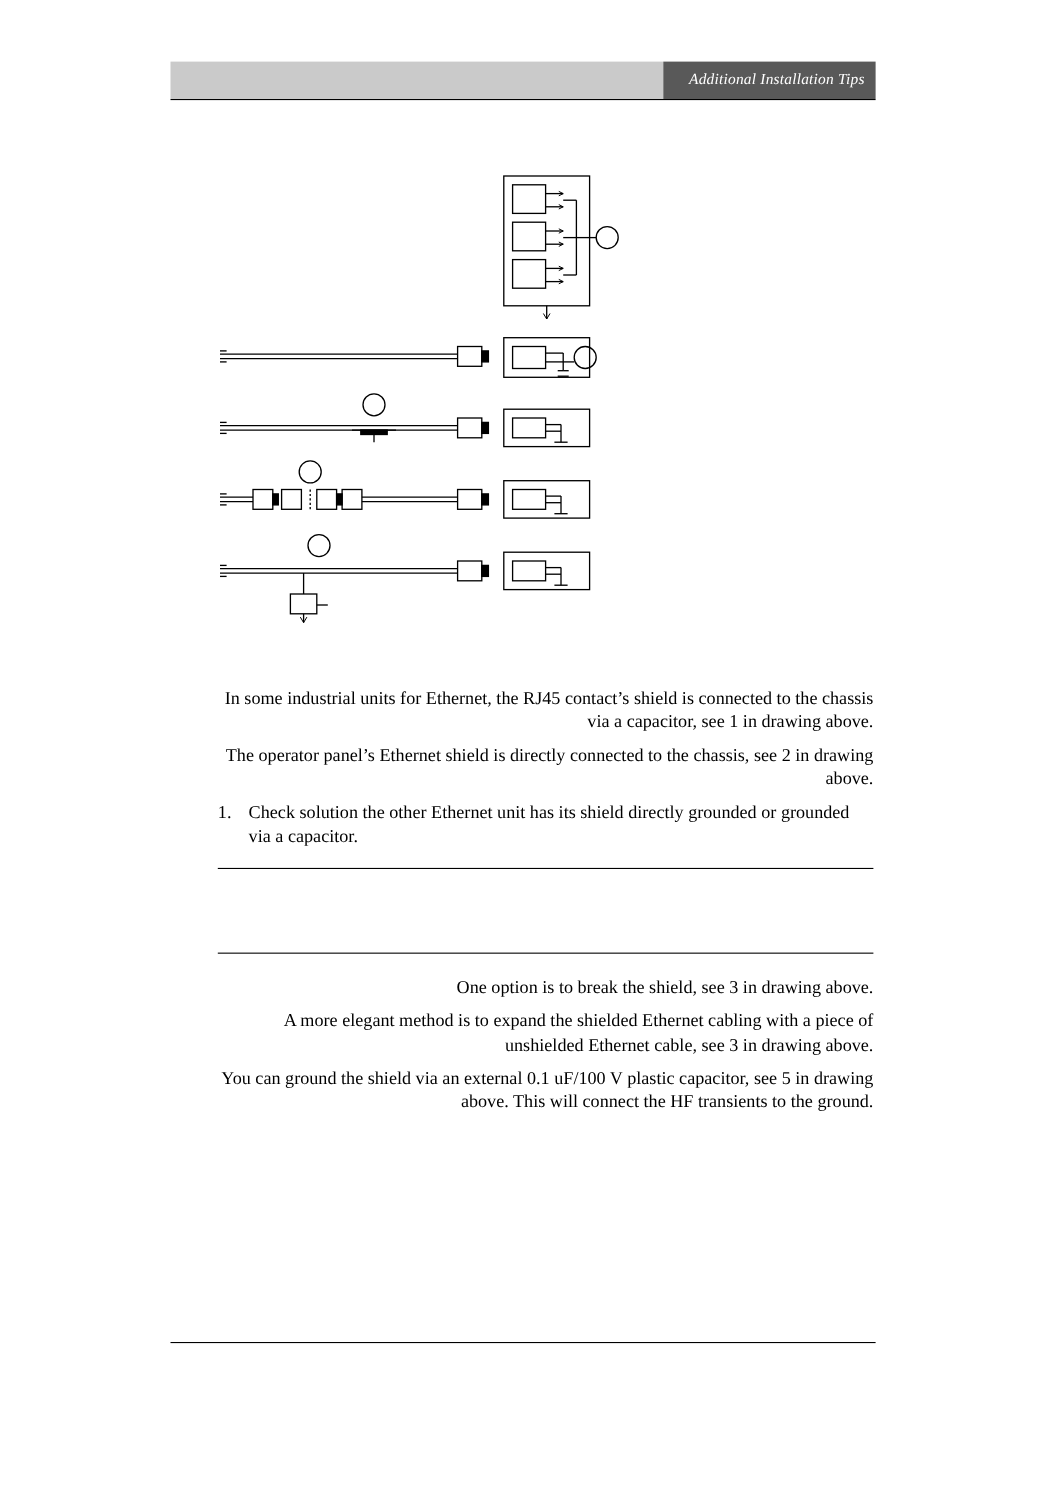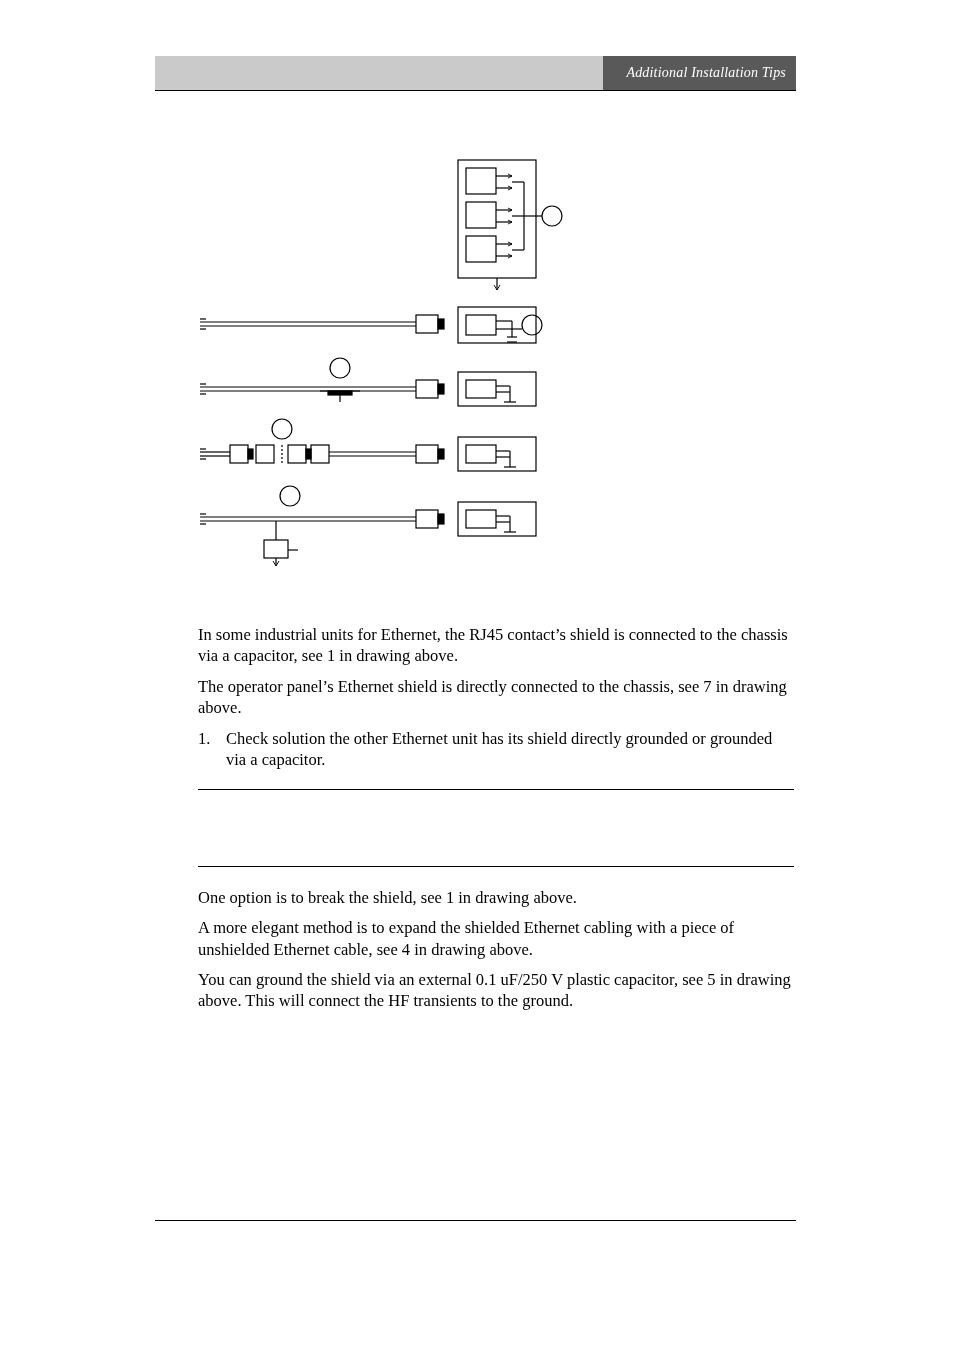--- a/index.html
+++ b/index.html
@@ -7,21 +7,21 @@
   body { font-family: Georgia, 'Times New Roman', serif; color: #000; position: relative; }
   .page { position: absolute; left: 0; top: 0; width: 954px; height: 1350px; }
   .header-bar { position: absolute; left: 155px; top: 56px; width: 641px; height: 34px; }
   .header-grey { position: absolute; left: 0; top: 0; width: 448px; height: 34px; background: #cacaca; }
   .header-dark { position: absolute; left: 448px; top: 0; width: 193px; height: 34px; background: #595959; color: #fff; font-style: italic; font-size: 14px; line-height: 34px; text-align: right; padding-right: 10px; letter-spacing: 0.2px; }
   .header-underline { position: absolute; left: 155px; top: 90px; width: 641px; height: 1px; background: #000; }
 
   .diagram { position: absolute; left: 200px; top: 150px; width: 600px; height: 430px; }
 
   .content { position: absolute; left: 198px; top: 624px; width: 596px; font-size: 16.5px; line-height: 1.30; }
-  .content p { margin-bottom: 9px; }
+  .content p { margin-bottom: 9px; text-align: right; }
   .ol { margin-top: 6px; margin-bottom: 8px; }
   .ol-row { display: flex; }
   .ol-num { width: 28px; flex: none; }
   .ol-body { flex: 1; }
   .note-box { border-top: 1px solid #000; border-bottom: 1px solid #000; padding: 38px 0 38px 0; margin: 18px 0 20px 0; min-height: 60px; }
 
   .footer-line { position: absolute; left: 155px; top: 1220px; width: 641px; height: 1px; background: #000; }
 
   .stroke { stroke: #000; stroke-width: 1.2; fill: none; }
   .thin { stroke: #000; stroke-width: 0.9; fill: none; }
@@ -172,27 +172,27 @@
         <line x1="296" y1="6" x2="310" y2="6"></line>
           <line x1="296" y1="12" x2="310" y2="12"></line>
         <line x1="310" y1="6" x2="310" y2="22"></line>
           <line x1="304" y1="22" x2="316" y2="22"></line>
       </g>
     </svg>
   </div>
 
   <div class="content">
     <p>In some industrial units for Ethernet, the RJ45 contact’s shield is connected to the chassis via a capacitor, see 1 in drawing above.</p>
-    <p>The operator panel’s Ethernet shield is directly connected to the chassis, see 7 in drawing above.</p>
+    <p>The operator panel’s Ethernet shield is directly connected to the chassis, see 2 in drawing above.</p>
     <div class="ol">
       <div class="ol-row">
         <div class="ol-num">1.</div>
         <div class="ol-body">Check solution the other Ethernet unit has its shield directly grounded or grounded via a capacitor.</div>
       </div>
     </div>
     <div class="note-box"></div>
-    <p>One option is to break the shield, see 1 in drawing above.</p>
-    <p>A more elegant method is to expand the shielded Ethernet cabling with a piece of unshielded Ethernet cable, see 4 in drawing above.</p>
-    <p>You can ground the shield via an external 0.1 uF/250 V plastic capacitor, see 5 in drawing above.  This will connect the HF transients to the ground.</p>
+    <p>One option is to break the shield, see 3 in drawing above.</p>
+    <p>A more elegant method is to expand the shielded Ethernet cabling with a piece of unshielded Ethernet cable, see 3 in drawing above.</p>
+    <p>You can ground the shield via an external 0.1 uF/100 V plastic capacitor, see 5 in drawing above.  This will connect the HF transients to the ground.</p>
   </div>
 
   <div class="footer-line"></div>
 </div>
 
 </body></html>

